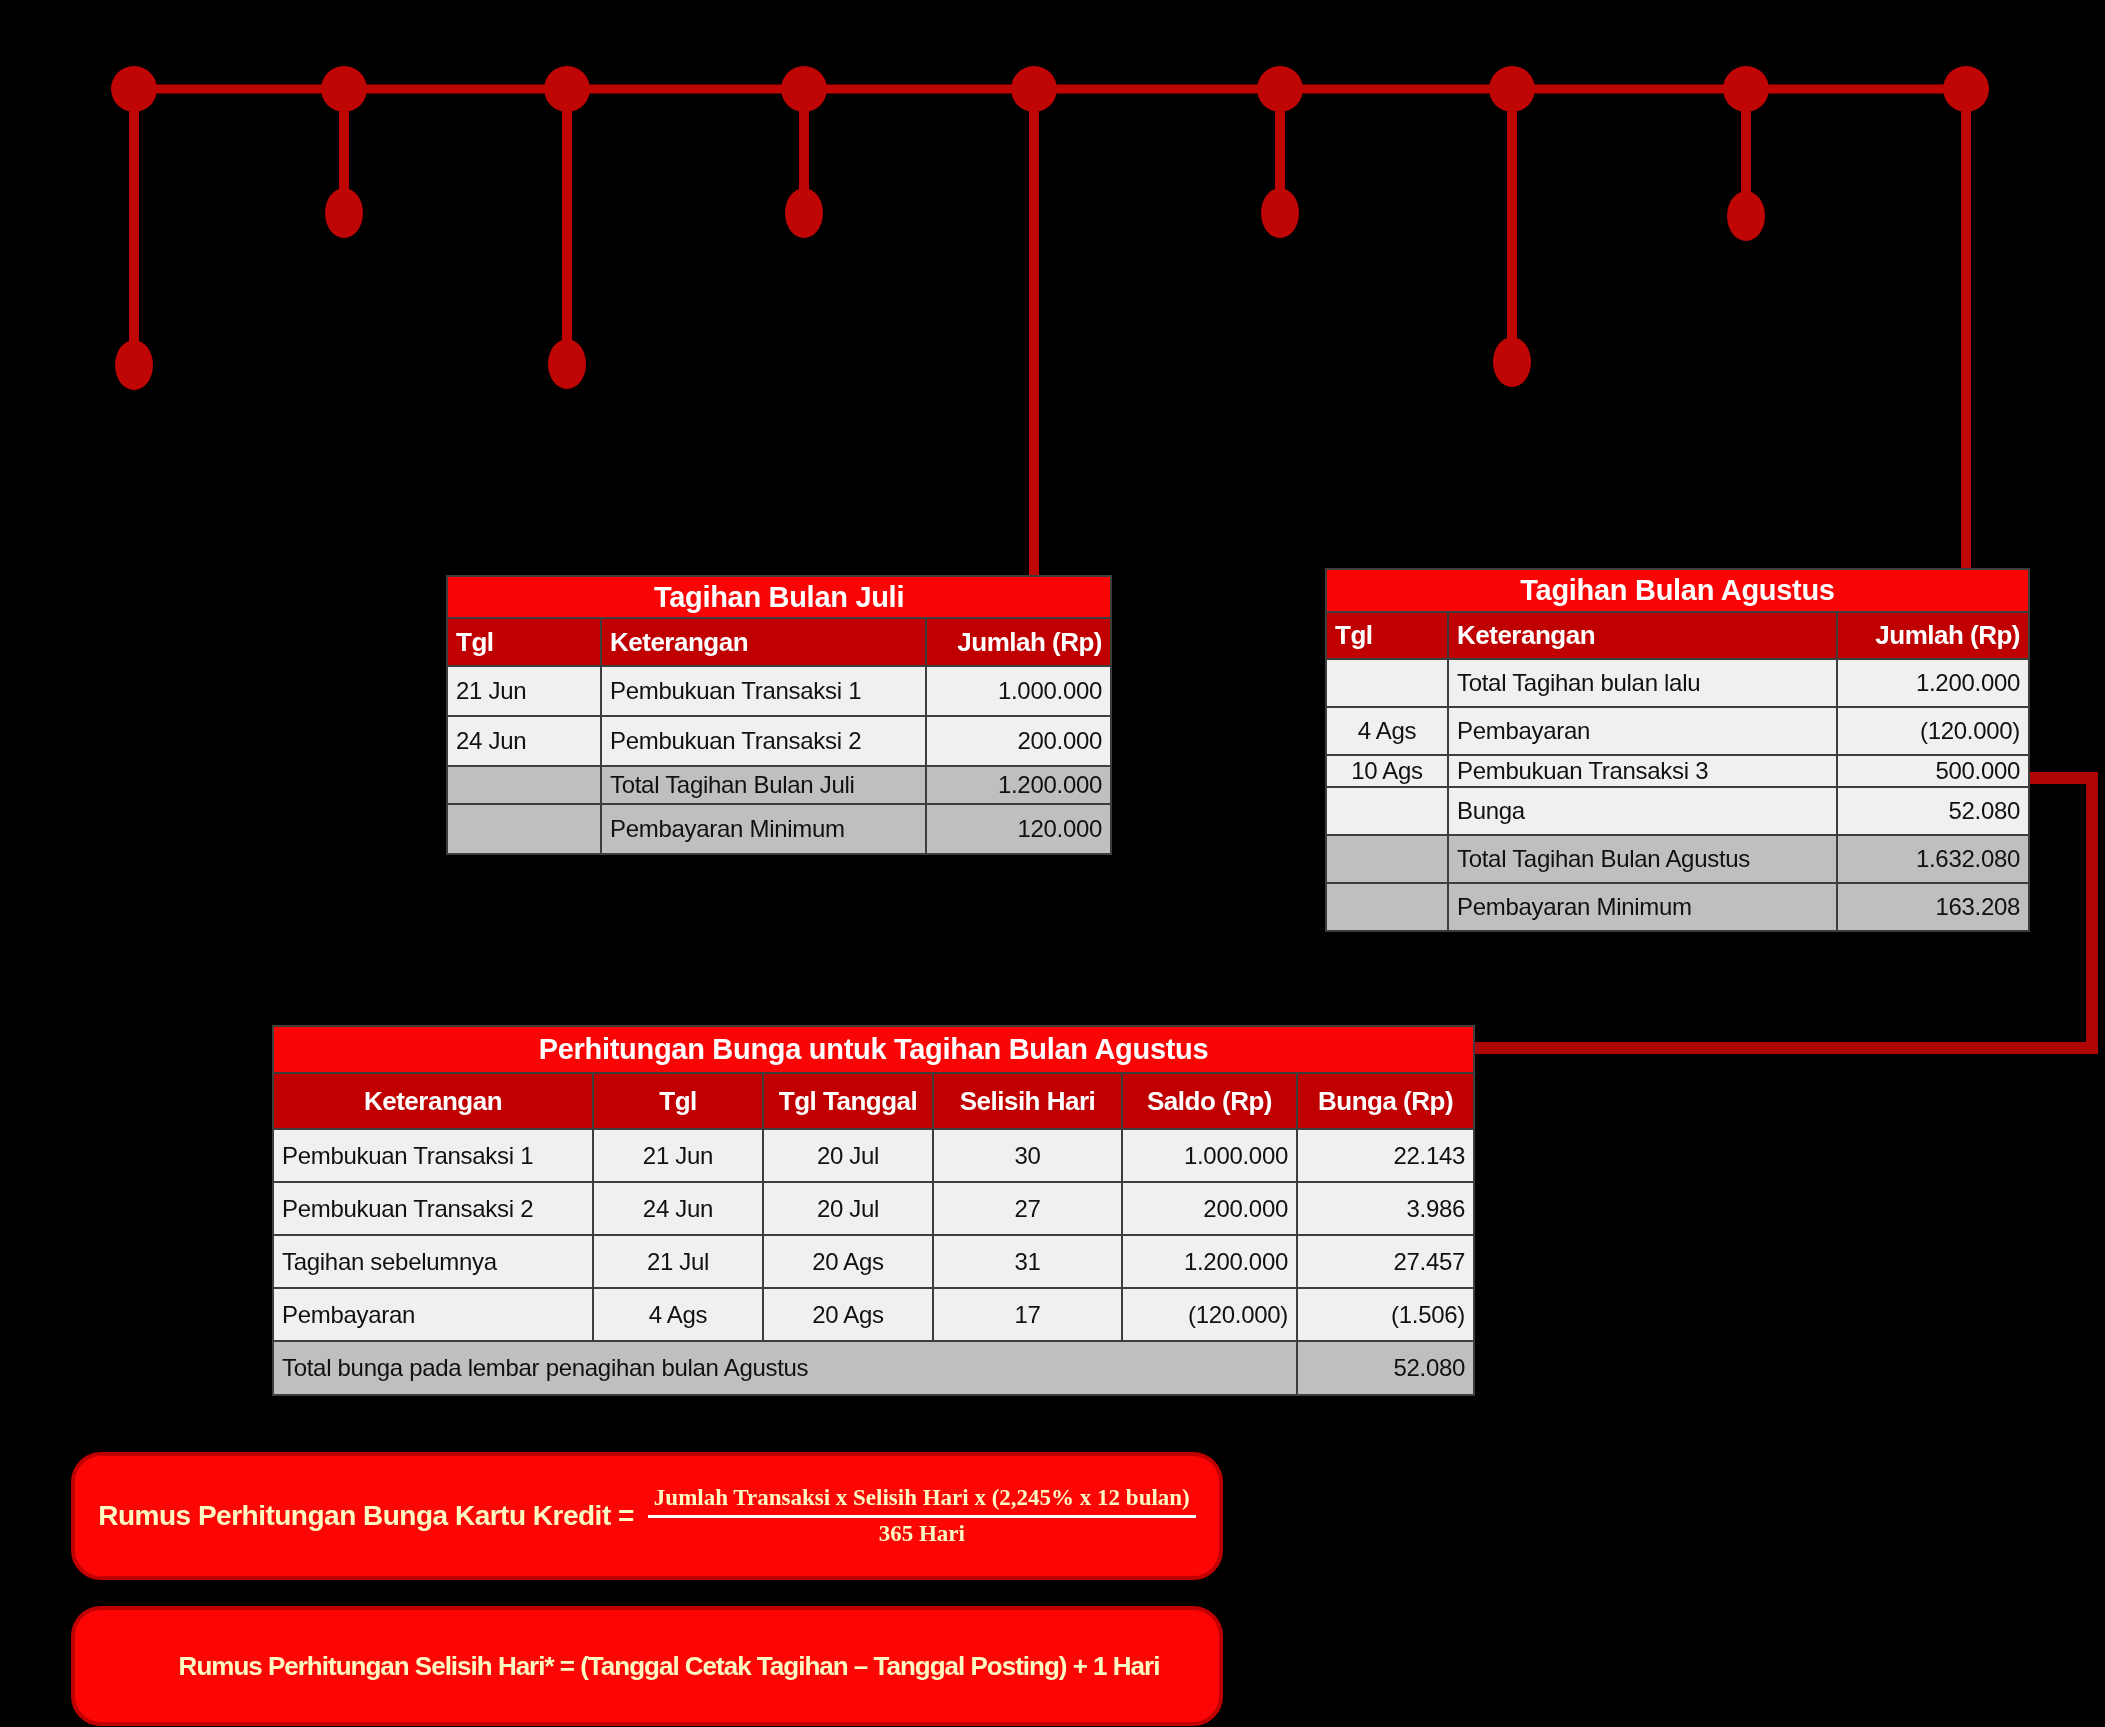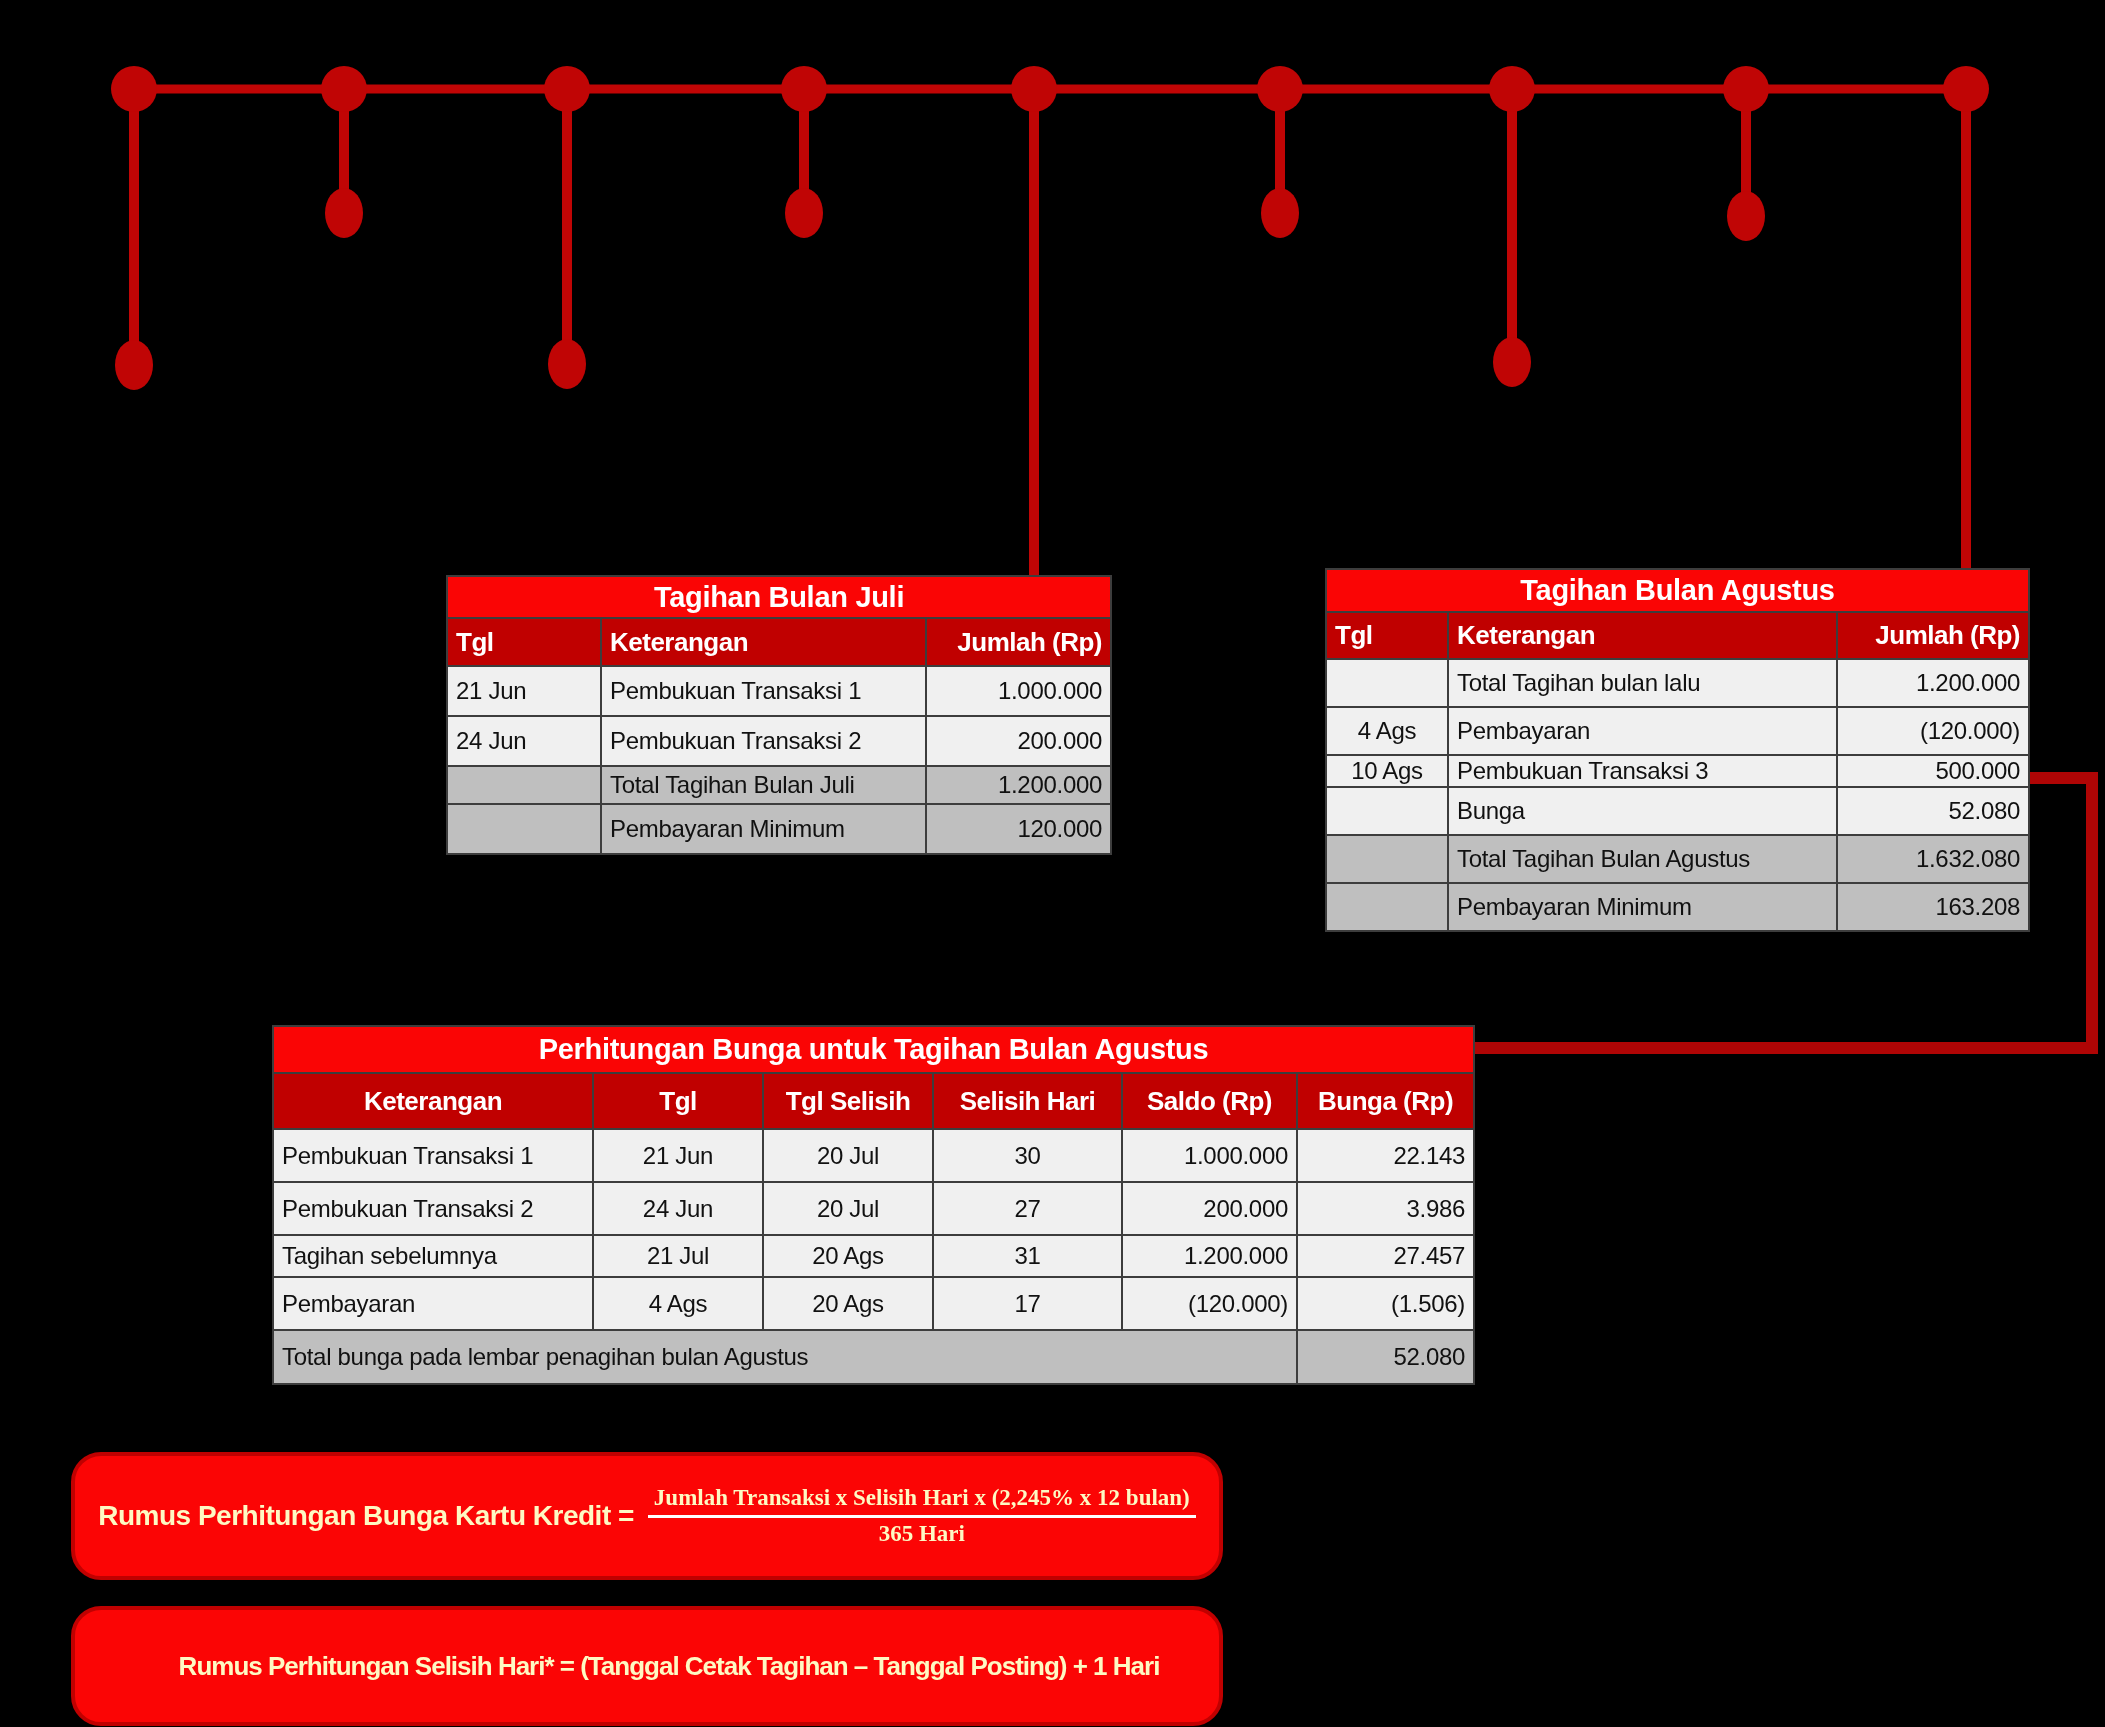--- a/index.html
+++ b/index.html
@@ -170,42 +170,42 @@
         <col style="width:175px">
         <col style="width:177px">
     </colgroup>
     <tbody>
         <tr class="title" style="height:47px">
       <td colspan="6">Perhitungan Bunga untuk Tagihan Bulan Agustus</td>
     </tr>
     <tr class="head" style="height:56px">
       <td>Keterangan</td>
       <td>Tgl</td>
-      <td>Tgl Selisih</td>
+      <td>Tgl Tanggal</td>
       <td>Selisih Hari</td>
       <td>Saldo (Rp)</td>
       <td>Bunga (Rp)</td>
     </tr>
     <tr class="light" style="height:53px">
       <td class="l">Pembukuan Transaksi 1</td>
       <td class="c">21 Jun</td>
       <td class="c">20 Jul</td>
       <td class="c">30</td>
       <td class="r">1.000.000</td>
       <td class="r">22.143</td>
     </tr>
     <tr class="light" style="height:53px">
       <td class="l">Pembukuan Transaksi 2</td>
       <td class="c">24 Jun</td>
       <td class="c">20 Jul</td>
       <td class="c">27</td>
       <td class="r">200.000</td>
       <td class="r">3.986</td>
     </tr>
-    <tr class="light" style="height:42px">
+    <tr class="light" style="height:53px">
       <td class="l">Tagihan sebelumnya</td>
       <td class="c">21 Jul</td>
       <td class="c">20 Ags</td>
       <td class="c">31</td>
       <td class="r">1.200.000</td>
       <td class="r">27.457</td>
     </tr>
     <tr class="light" style="height:53px">
       <td class="l">Pembayaran</td>
       <td class="c">4 Ags</td>

